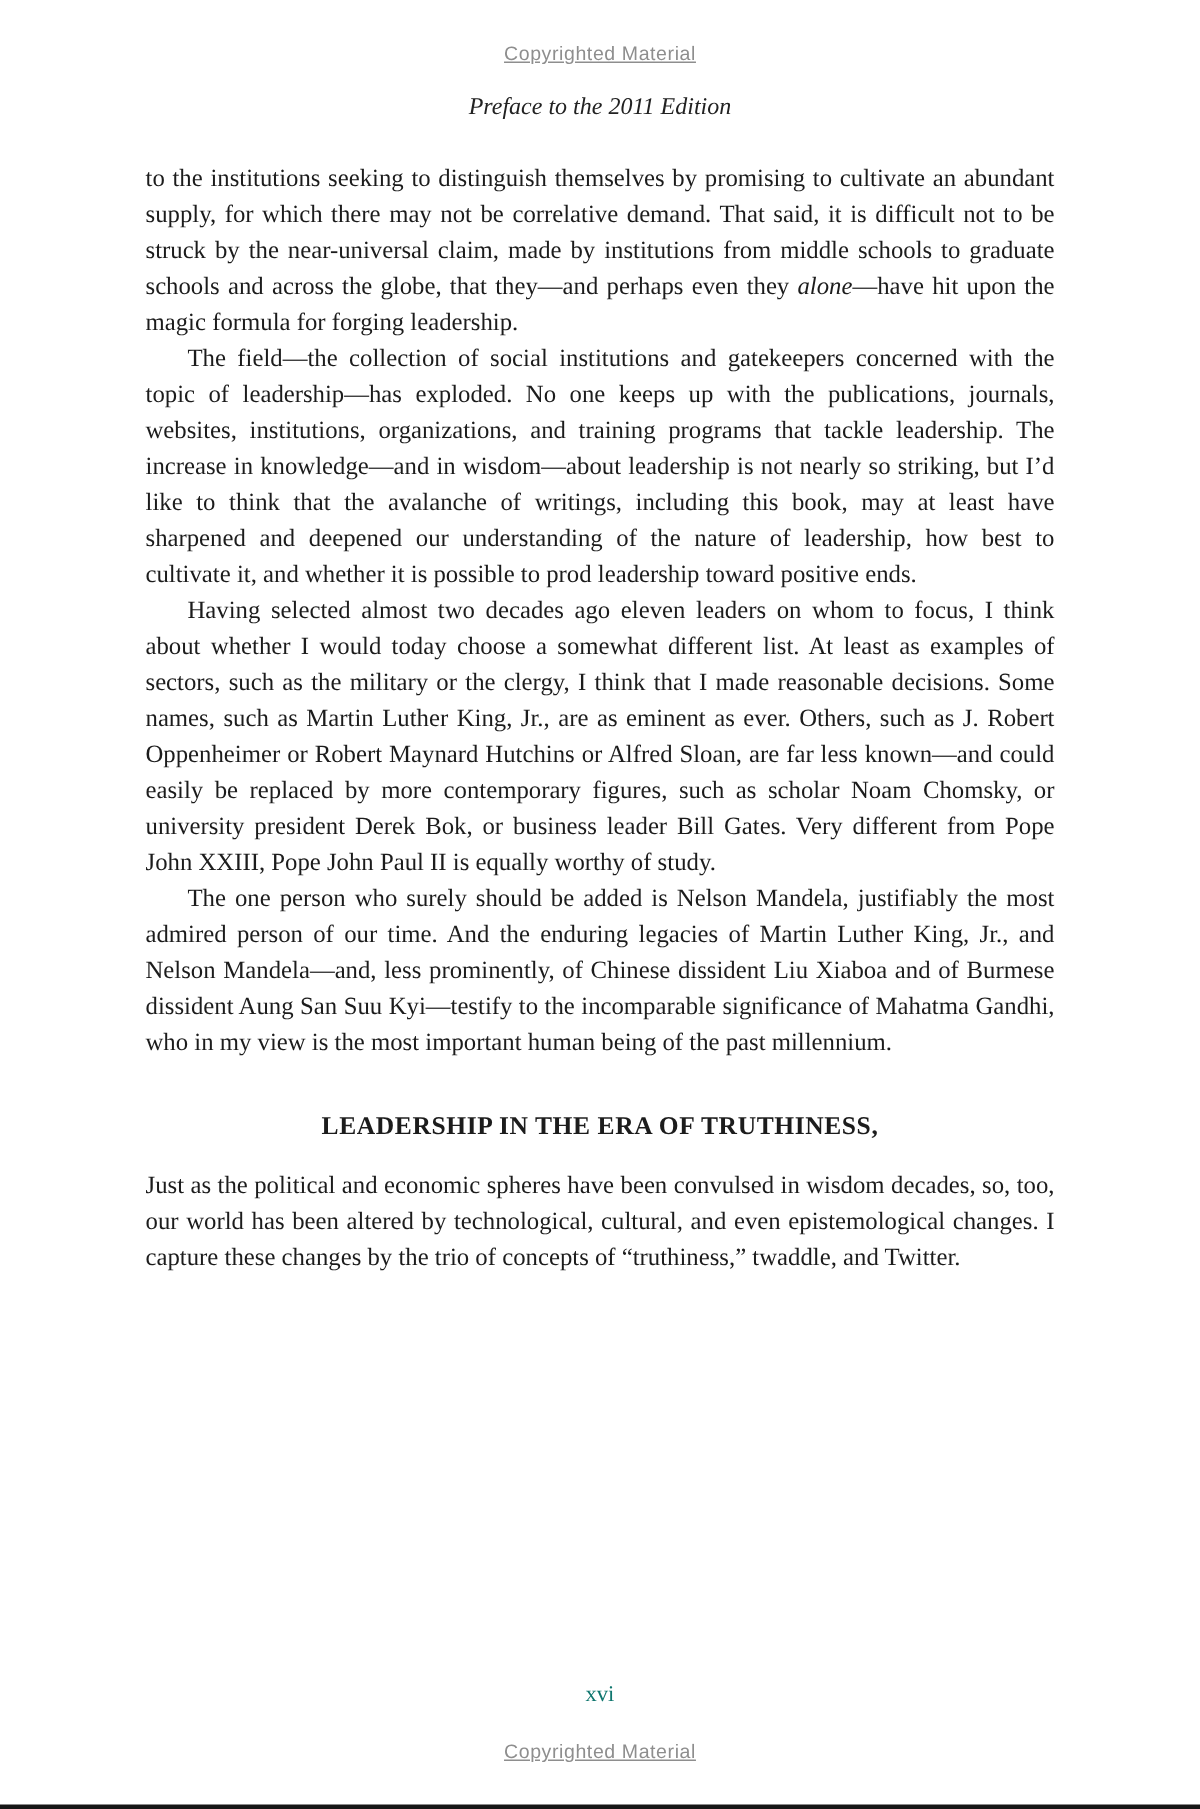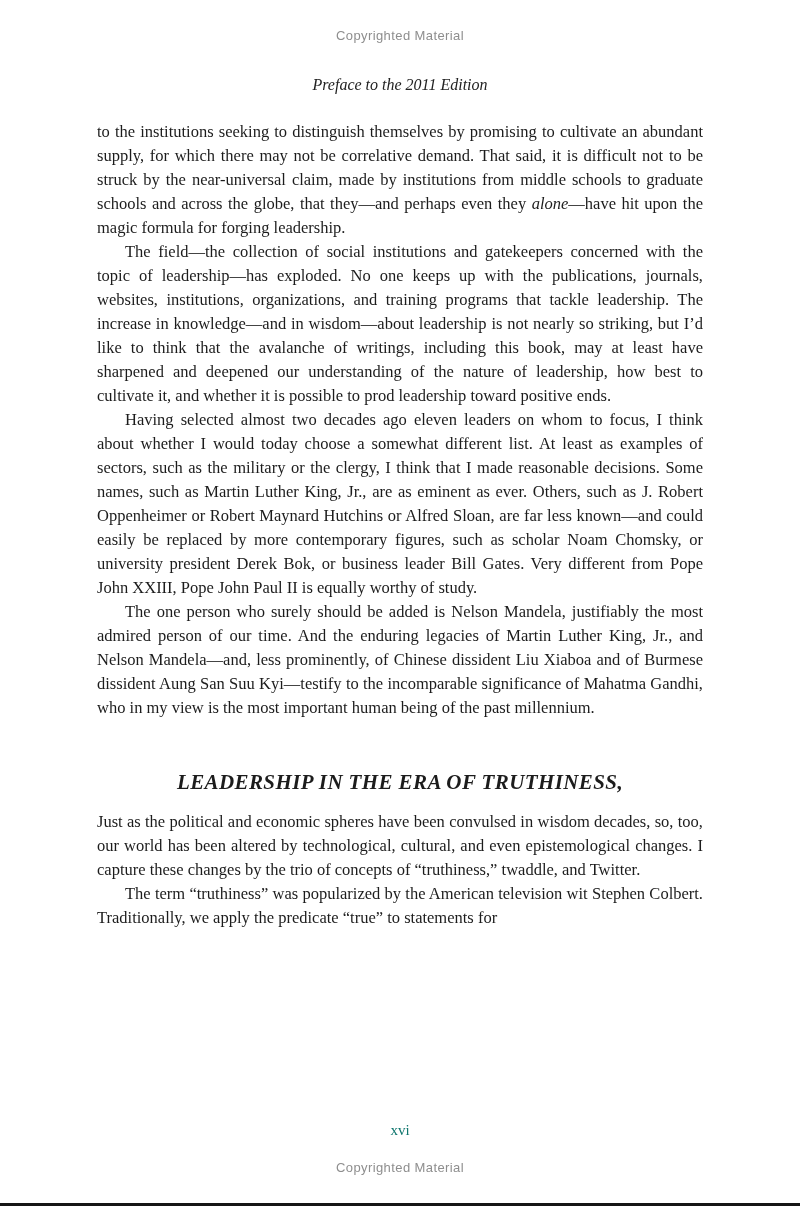--- a/index.html
+++ b/index.html
@@ -16,53 +16,53 @@
     font-family: "Liberation Serif", serif;
     color: #1c1c1c;
     overflow: hidden;
   }
   .copyright {
     text-align: center;
     font-family: "Liberation Sans", sans-serif;
     font-size: 13px;
     letter-spacing: 0.4px;
     color: #8e8e8e;
+    text-decoration: underline;
   }
   .copyright-top {
     padding-top: 28px;
   }
   .page-title {
     text-align: center;
     font-style: italic;
     font-size: 16px;
     color: #222222;
-    margin-top: 33px;
+    margin-top: 20px;
   }
   .text-block {
     width: 606px;
     margin: 26px auto 0 auto;
     text-align: justify;
     font-size: 16.5px;
     line-height: 24px;
   }
   .text-block p {
     margin: 0;
   }
   .text-block p.indent {
     text-indent: 28px;
   }
   .section-heading {
     text-align: center;
     font-weight: bold;
-    font-size: 21px;
+    font-size: 17px;
     line-height: 23px;
     letter-spacing: 0.4px;
-    margin: 51px 0 16px 0;
+    margin: 32px 0 16px 0;
     text-indent: 0 !important;
-    font-style: italic;
   }
   em.inline-italic {
     font-style: italic;
   }
   .footer-page-number {
     position: absolute;
     left: 0;
     width: 100%;
     top: 1122px;
     text-align: center;
@@ -103,21 +103,20 @@
 
     <p class="indent">The one person who surely should be added is Nelson Mandela, justifiably the most admired person of our time. And the enduring legacies of Martin Luther King, Jr., and Nelson Mandela—and, less prominently, of Chinese dissident Liu Xiaboa and of Burmese dissident Aung San Suu Kyi—testify to the incomparable significance of Mahatma Gandhi, who in my view is the most important human being of the past millennium.</p>
 
 
     <div class="section-heading">
       <div>LEADERSHIP IN THE ERA OF TRUTHINESS,</div>
     </div>
 
     <p>Just as the political and economic spheres have been convulsed in wisdom decades, so, too, our world has been altered by technological, cultural, and even epistemological changes. I capture these changes by the trio of concepts of “truthiness,” twaddle, and Twitter.</p>
 
-    <p class="indent">The term “truthiness” was popularized by the American television wit Stephen Colbert. Traditionally, we apply the predicate “true” to statements for</p>
 
   </div>
 
   <div class="footer-page-number">xvi</div>
 
   <div class="copyright copyright-bottom">Copyrighted Material</div>
 
   <div class="bottom-edge"></div>
 
 </div>

